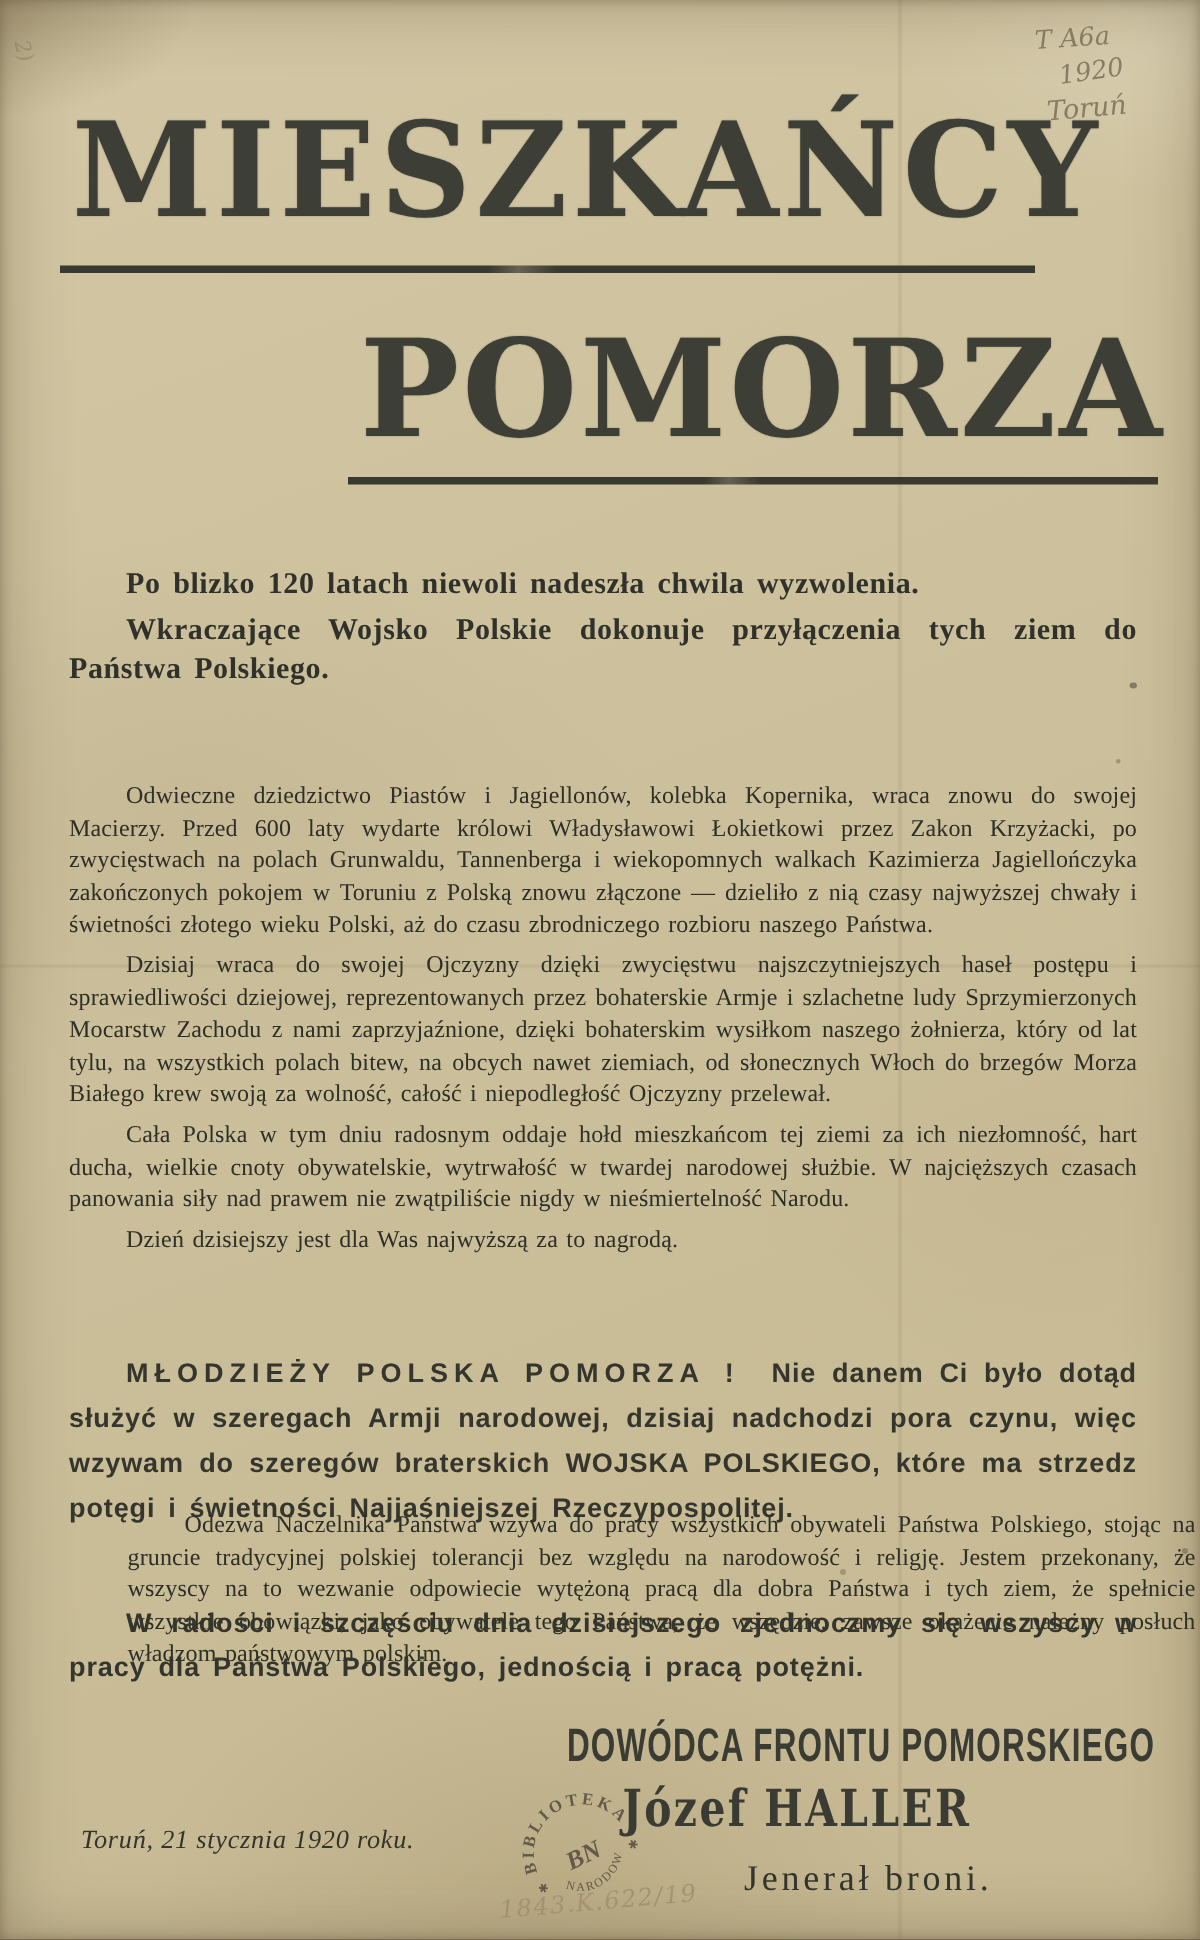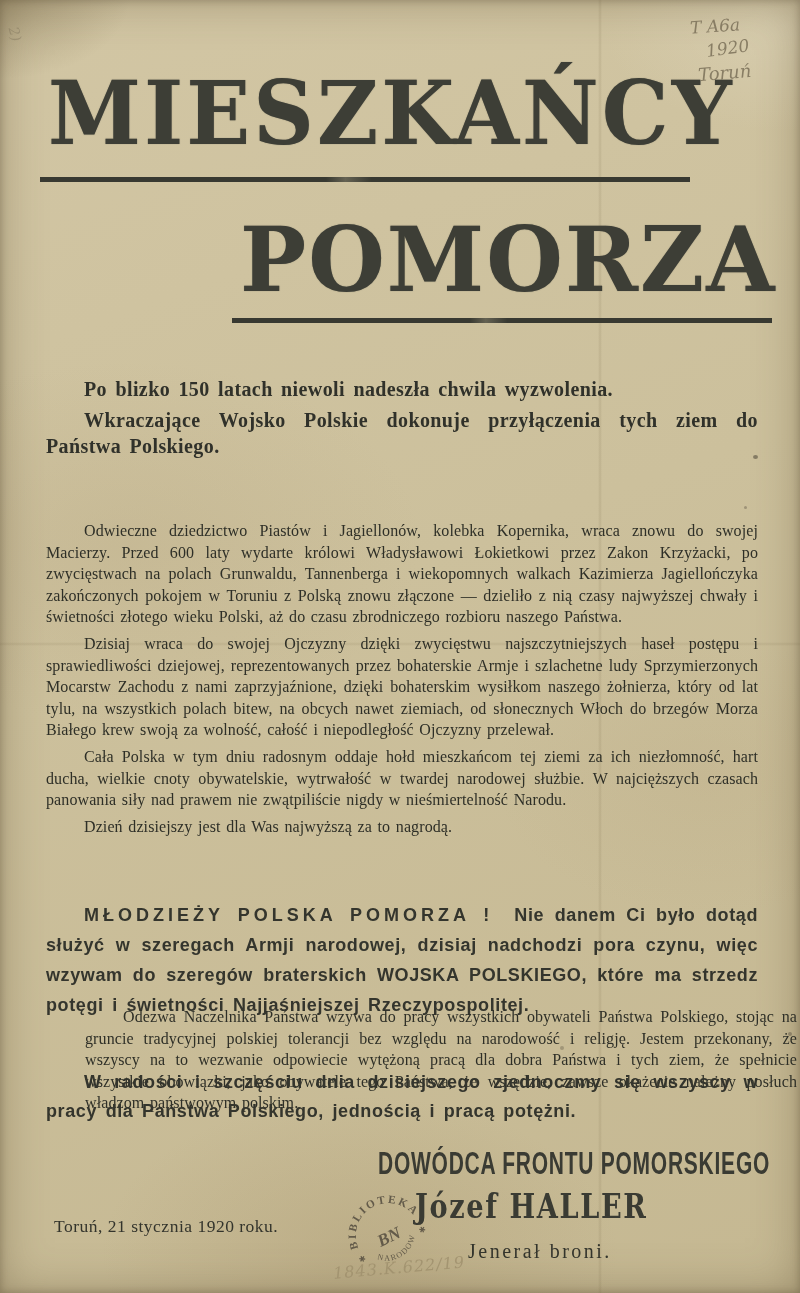--- a/index.html
+++ b/index.html
@@ -35,22 +35,22 @@
   .p-small{font-size:16px;line-height:21.6px;letter-spacing:.1px;word-spacing:1.5px;color:#2e2f27;}
   .u{text-decoration-thickness:1.5px;text-underline-offset:4px;text-decoration-color:rgba(46,47,39,.9);}
   .p-boldsans{font-family:"Liberation Sans",sans-serif;font-weight:bold;font-size:18px;line-height:30px;
     letter-spacing:.6px;word-spacing:3px;color:#34352d;}
   .youth-lead{letter-spacing:4px;}
 
   .sig-role{position:absolute;left:378px;top:1146px;font-family:"Liberation Sans",sans-serif;font-weight:bold;
     font-size:28px;color:#3a3b33;white-space:nowrap;transform:scaleX(.75) scaleY(1.12);transform-origin:left top;letter-spacing:1px;}
   .sig-name{position:absolute;left:415px;top:1186px;font-family:"DejaVu Serif",serif;font-weight:bold;
     font-size:34px;color:#3a3b33;white-space:nowrap;letter-spacing:2px;transform:scaleX(.8);transform-origin:left top;}
-  .sig-rank{position:absolute;left:468px;top:1240px;font-size:20px;letter-spacing:2.5px;color:#33342c;white-space:nowrap;}
-  .dateline{position:absolute;left:54px;top:1216px;font-size:17.5px;letter-spacing:.5px;color:#33342c;white-space:nowrap;}
+  .sig-rank{position:absolute;left:496px;top:1240px;font-size:24px;letter-spacing:2.5px;color:#33342c;white-space:nowrap;}
+  .dateline{position:absolute;left:54px;top:1216px;font-size:17.5px;letter-spacing:.5px;color:#33342c;white-space:nowrap;font-style:italic;}
 
   .pencil{position:absolute;font-family:"DejaVu Serif",serif;font-style:italic;color:rgba(122,112,88,.85);white-space:nowrap;}
   .hw1{left:690px;top:16px;font-size:17px;transform:rotate(-4deg);}
   .hw2{left:706px;top:38px;font-size:17px;transform:rotate(-8deg);}
   .hw3{left:698px;top:62px;font-size:18px;transform:rotate(-5deg);}
   .hw-corner{left:8px;top:26px;font-size:14px;transform:rotate(75deg);opacity:.5;}
   .hw-catalog{left:333px;top:1258px;font-size:16px;transform:rotate(-5deg);color:rgba(158,142,108,.8);letter-spacing:1px;}
 
   .stamp{position:absolute;left:344px;top:1192px;transform:rotate(-26deg);opacity:.8;}
 </style>
@@ -70,21 +70,21 @@
   <div class="pencil hw1">T A6a</div>
   <div class="pencil hw2">1920</div>
   <div class="pencil hw3">Toruń</div>
 
   <div class="headline hl1">MIESZKAŃCY</div>
   <div class="rule rule1"></div>
   <div class="headline hl2">POMORZA !</div>
   <div class="rule rule2"></div>
 
   <div class="col" style="top:376px;">
-    <p class="p-large">Po blizko 150 latach niewoli nadeszła chwila wyzwolenia.</p>
+    <p class="p-large">Po blizko 120 latach niewoli nadeszła chwila wyzwolenia.</p>
     <p class="p-large">Wkraczające Wojsko Polskie dokonuje przyłączenia tych ziem do Państwa Polskiego.</p>
   </div>
 
   <div class="col" style="top:520px;">
     <p class="p-small">Odwieczne dziedzictwo Piastów i Jagiellonów, kolebka Kopernika, wraca znowu do swojej Macierzy. Przed 600 laty wydarte królowi Władysławowi Łokietkowi przez Zakon Krzyżacki, po zwycięstwach na polach Grunwaldu, Tannenberga i wiekopomnych walkach Kazimierza Jagiellończyka zakończonych pokojem w Toruniu z Polską znowu złączone — dzieliło z nią czasy najwyższej chwały i świetności złotego wieku Polski, aż do czasu zbrodniczego rozbioru naszego Państwa.</p>
     <p class="p-small">Dzisiaj wraca do swojej Ojczyzny dzięki zwycięstwu najszczytniejszych haseł postępu i sprawiedliwości dziejowej, reprezentowanych przez bohaterskie Armje i szlachetne ludy Sprzymierzonych Mocarstw Zachodu z nami zaprzyjaźnione, dzięki bohaterskim wysiłkom naszego żołnierza, który od lat tylu, na wszystkich polach bitew, na obcych nawet ziemiach, od słonecznych Włoch do brzegów Morza Białego krew swoją za wolność, całość i niepodległość Ojczyzny przelewał.</p>
     <p class="p-small u">Cała Polska w tym dniu radosnym oddaje hołd mieszkańcom tej ziemi za ich niezłomność, hart ducha, wielkie cnoty obywatelskie, wytrwałość w twardej narodowej służbie. W najcięższych czasach panowania siły nad prawem nie zwątpiliście nigdy w nieśmiertelność Narodu.</p>
     <p class="p-small u">Dzień dzisiejszy jest dla Was najwyższą za to nagrodą.</p>
   </div>
 

